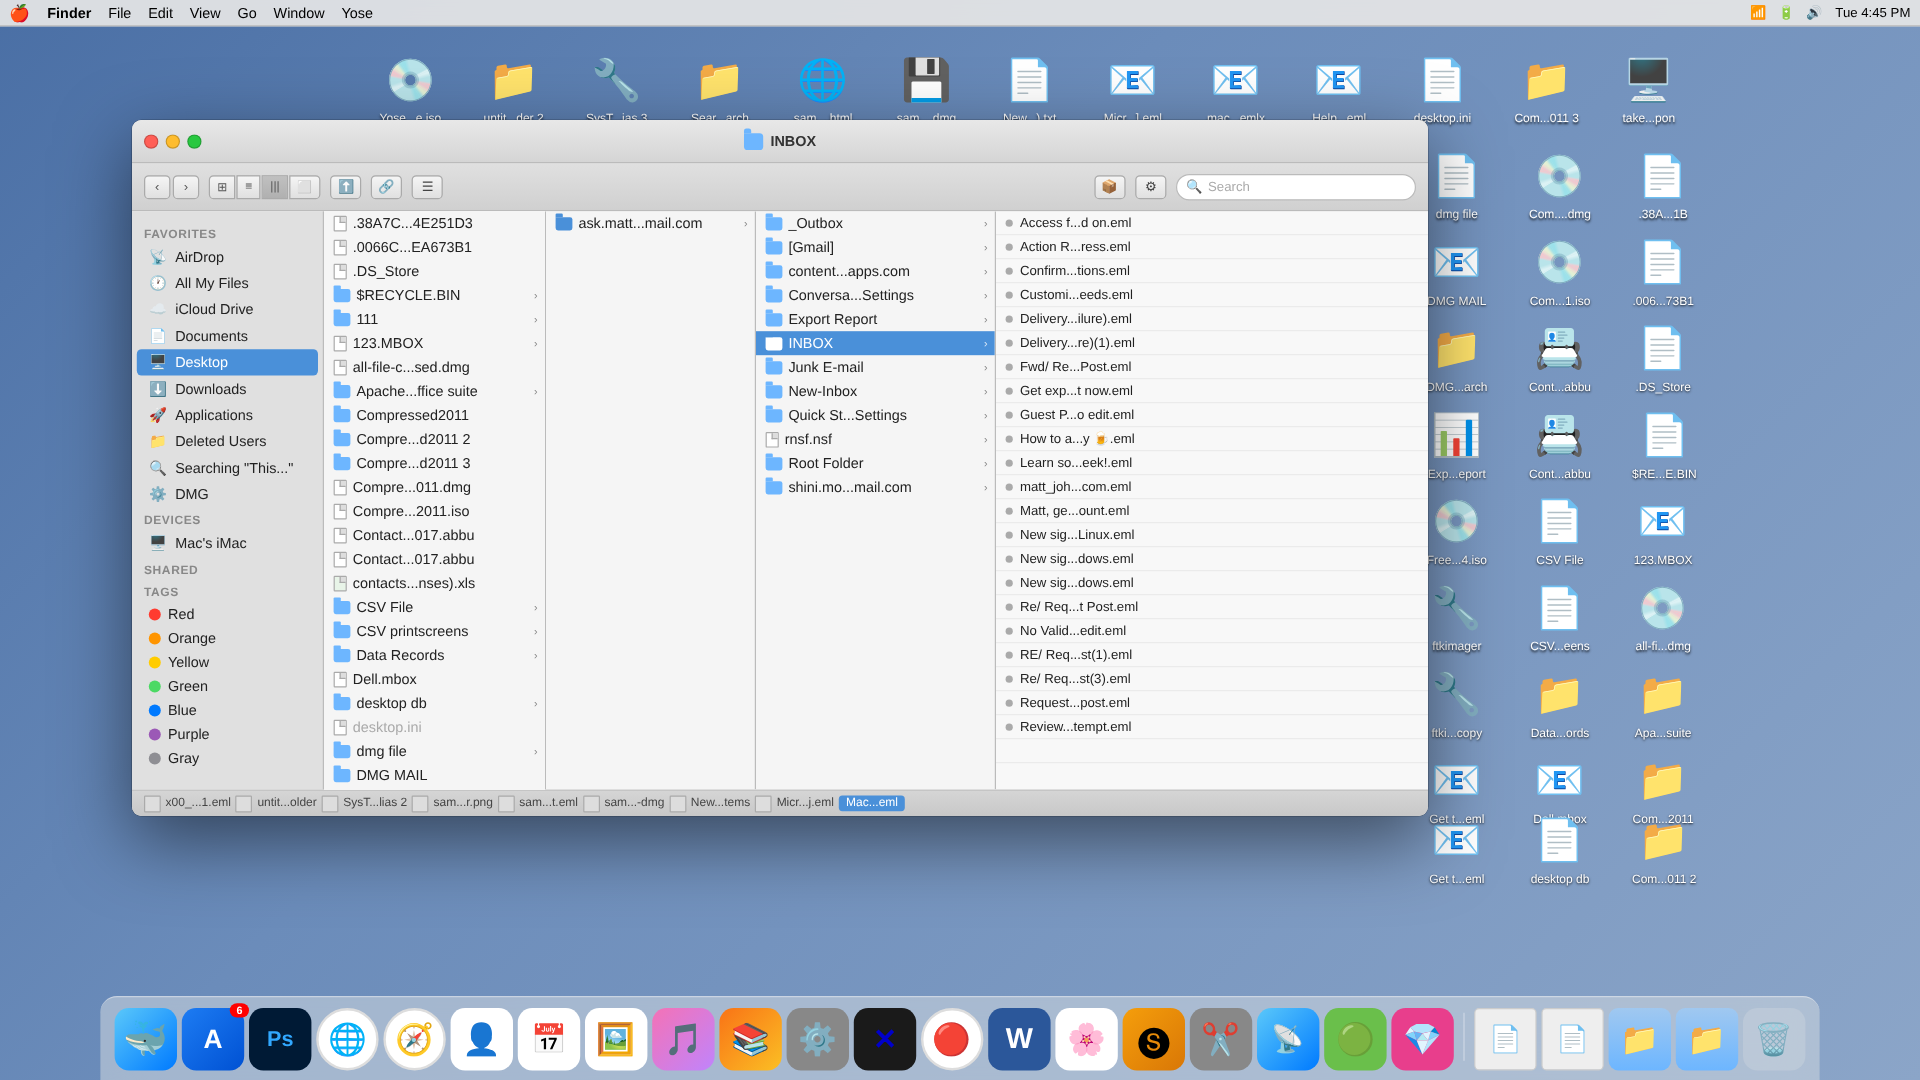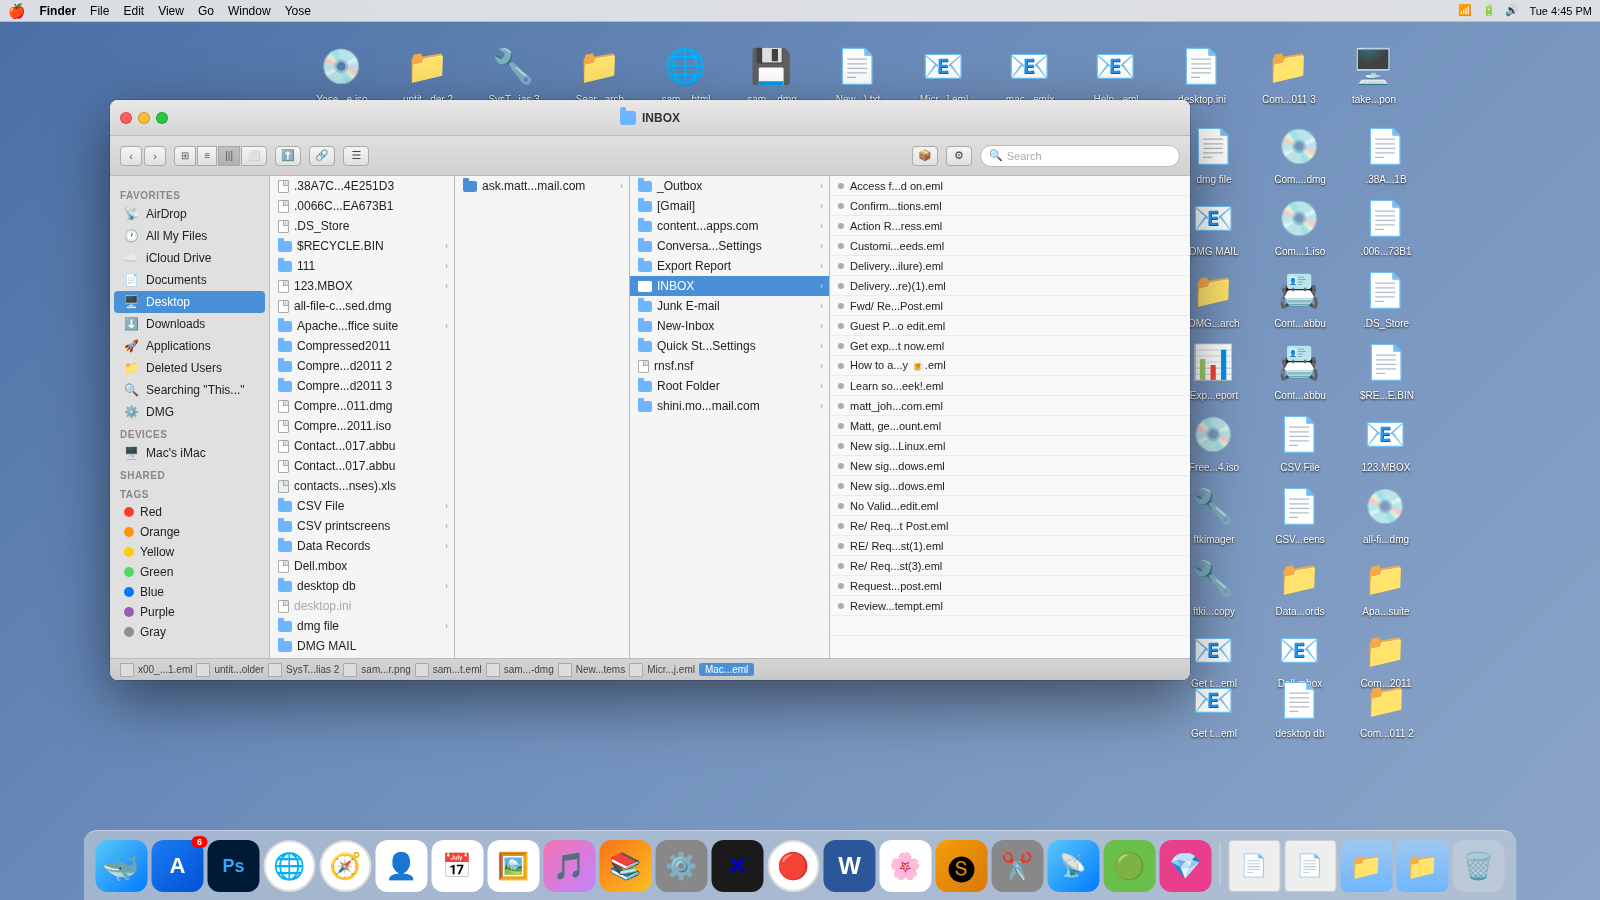--- a/index.html
+++ b/index.html
@@ -964,52 +964,52 @@
           </div>
         </div>
 
         <div class="column email-list-panel" style="min-width:240px;border-right:none;">
           <div class="email-item">
             <div class="email-dot"></div>
             <span>Access f...d on.eml</span>
           </div>
           <div class="email-item">
             <div class="email-dot"></div>
+            <span>Action R...ress.eml</span>
+          </div>
+          <div class="email-item">
+            <div class="email-dot"></div>
             <span>Confirm...tions.eml</span>
           </div>
           <div class="email-item">
             <div class="email-dot"></div>
-            <span>Action R...ress.eml</span>
-          </div>
-          <div class="email-item">
-            <div class="email-dot"></div>
             <span>Customi...eeds.eml</span>
           </div>
           <div class="email-item">
             <div class="email-dot"></div>
             <span>Delivery...ilure).eml</span>
           </div>
           <div class="email-item">
             <div class="email-dot"></div>
             <span>Delivery...re)(1).eml</span>
           </div>
           <div class="email-item">
             <div class="email-dot"></div>
             <span>Fwd/ Re...Post.eml</span>
           </div>
           <div class="email-item">
             <div class="email-dot"></div>
+            <span>Get exp...t now.eml</span>
+          </div>
+          <div class="email-item">
+            <div class="email-dot"></div>
             <span>Guest P...o edit.eml</span>
           </div>
           <div class="email-item">
             <div class="email-dot"></div>
-            <span>Get exp...t now.eml</span>
-          </div>
-          <div class="email-item">
-            <div class="email-dot"></div>
             <span>How to a...y 🍺.eml</span>
           </div>
           <div class="email-item">
             <div class="email-dot"></div>
             <span>Learn so...eek!.eml</span>
           </div>
           <div class="email-item">
             <div class="email-dot"></div>
             <span>matt_joh...com.eml</span>
           </div>
@@ -1024,25 +1024,25 @@
           <div class="email-item">
             <div class="email-dot"></div>
             <span>New sig...dows.eml</span>
           </div>
           <div class="email-item">
             <div class="email-dot"></div>
             <span>New sig...dows.eml</span>
           </div>
           <div class="email-item">
             <div class="email-dot"></div>
+            <span>Re/ Req...t Post.eml</span>
+          </div>
+          <div class="email-item">
+            <div class="email-dot"></div>
             <span>No Valid...edit.eml</span>
-          </div>
-          <div class="email-item">
-            <div class="email-dot"></div>
-            <span>Re/ Req...t Post.eml</span>
           </div>
           <div class="email-item">
             <div class="email-dot"></div>
             <span>RE/ Req...st(1).eml</span>
           </div>
           <div class="email-item">
             <div class="email-dot"></div>
             <span>Re/ Req...st(3).eml</span>
           </div>
           <div class="email-item">

